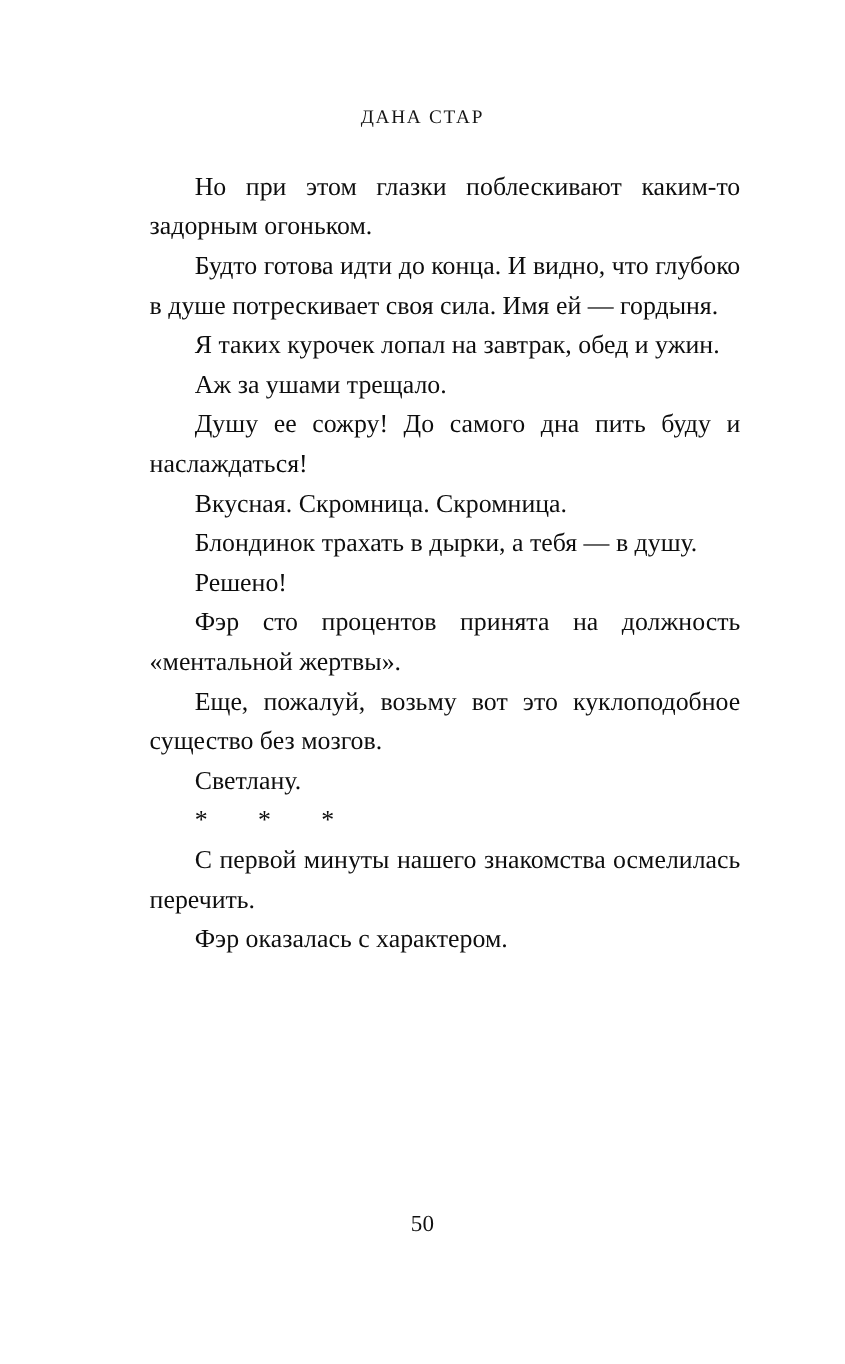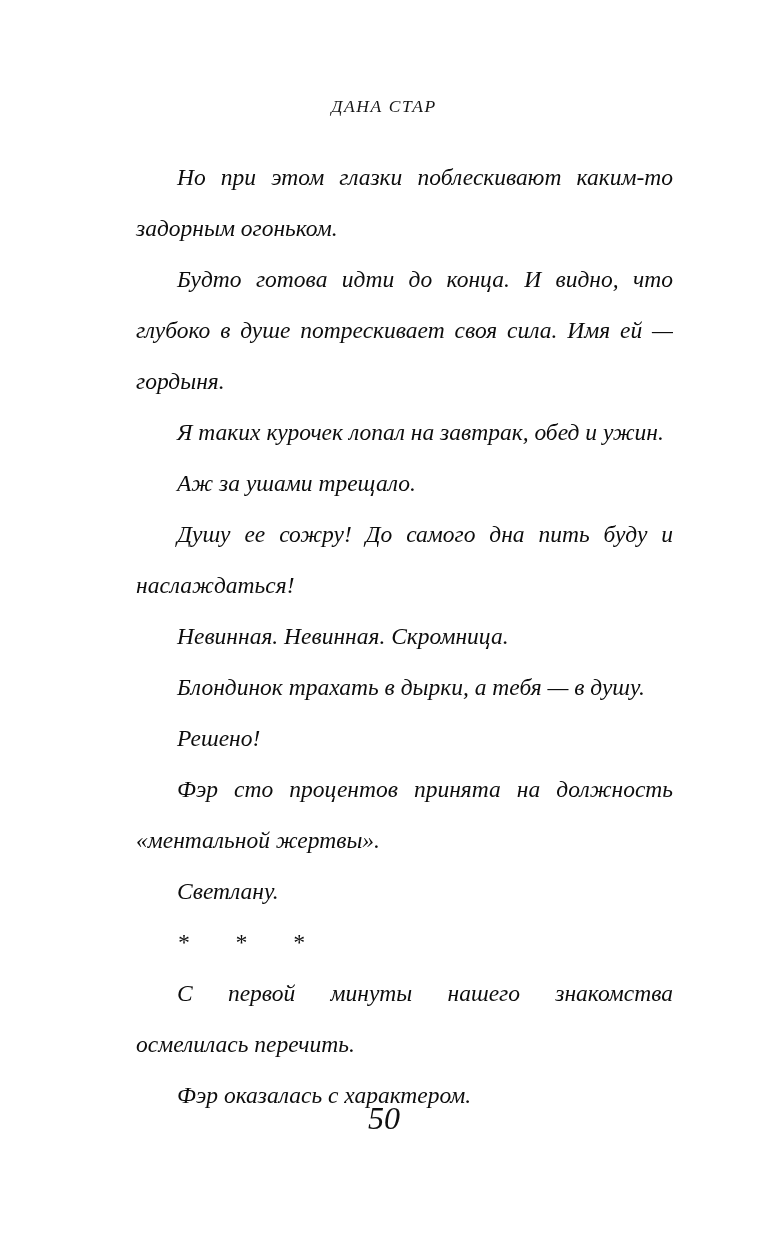--- a/index.html
+++ b/index.html
@@ -14,21 +14,20 @@
     font-family: "Liberation Serif", "DejaVu Serif", serif;
     color: #0d0d0d;
   }
   .page {
     position: absolute;
     top: 0;
     left: 0;
     width: 720px;
     height: 1240px;
     background: #ffffff;
-    font-style: italic;
   }
   .running-head {
     position: absolute;
     top: 96px;
     left: 0;
     width: 768px;
     text-align: center;
     font-size: 17.5px;
     letter-spacing: 0.09em;
     text-transform: uppercase;
@@ -37,21 +36,21 @@
   }
   .textblock {
     position: absolute;
     top: 152px;
     left: 136px;
     width: 537px;
   }
   .textblock p {
     margin: 0;
     font-size: 23.5px;
-    line-height: 51px;
+    line-height: 36px;
     text-align: justify;
     text-indent: 41px;
     color: #0d0d0d;
     -webkit-hyphens: manual;
     hyphens: manual;
   }
   .textblock p.last-line-left {
     text-align-last: left;
   }
   .divider {
@@ -61,41 +60,42 @@
     font-size: 23.5px;
     letter-spacing: 0.85em;
     color: #0d0d0d;
   }
   .folio {
     position: absolute;
     top: 1100px;
     left: 0;
     width: 768px;
     text-align: center;
-    font-size: 32px;
+    font-size: 21px;
     color: #101010;
   }
 </style>
 </head>
 <body>
 
 <div class="page">
 
   <div class="running-head">Дана Стар</div>
 
   <div class="textblock">
     <p class="last-line-left">Но при этом глазки поблескивают каким-то задорным огоньком.</p>
     <p class="last-line-left">Будто готова идти до конца. И видно, что глубоко в душе потрескивает своя сила. Имя ей — гордыня.</p>
     <p class="last-line-left">Я таких курочек лопал на завтрак, обед и ужин.</p>
     <p class="last-line-left">Аж за ушами трещало.</p>
     <p class="last-line-left">Душу ее сожру! До самого дна пить буду и наслаждаться!</p>
-    <p class="last-line-left">Невинная. Невинная. Скромница.</p>
+    <p class="last-line-left">Вкусная. Скромница. Скромница.</p>
     <p class="last-line-left">Блондинок трахать в дырки, а тебя — в душу.</p>
     <p class="last-line-left">Решено!</p>
     <p class="last-line-left">Фэр сто процентов принята на должность «ментальной жертвы».</p>
+    <p class="last-line-left">Еще, пожалуй, возьму вот это куклоподобное существо без мозгов.</p>
     <p class="last-line-left">Светлану.</p>
 
     <p class="divider">* * *</p>
 
     <p class="last-line-left">С первой минуты нашего знакомства осмелилась перечить.</p>
     <p class="last-line-left">Фэр оказалась с характером.</p>
   </div>
 
   <div class="folio">50</div>
 

